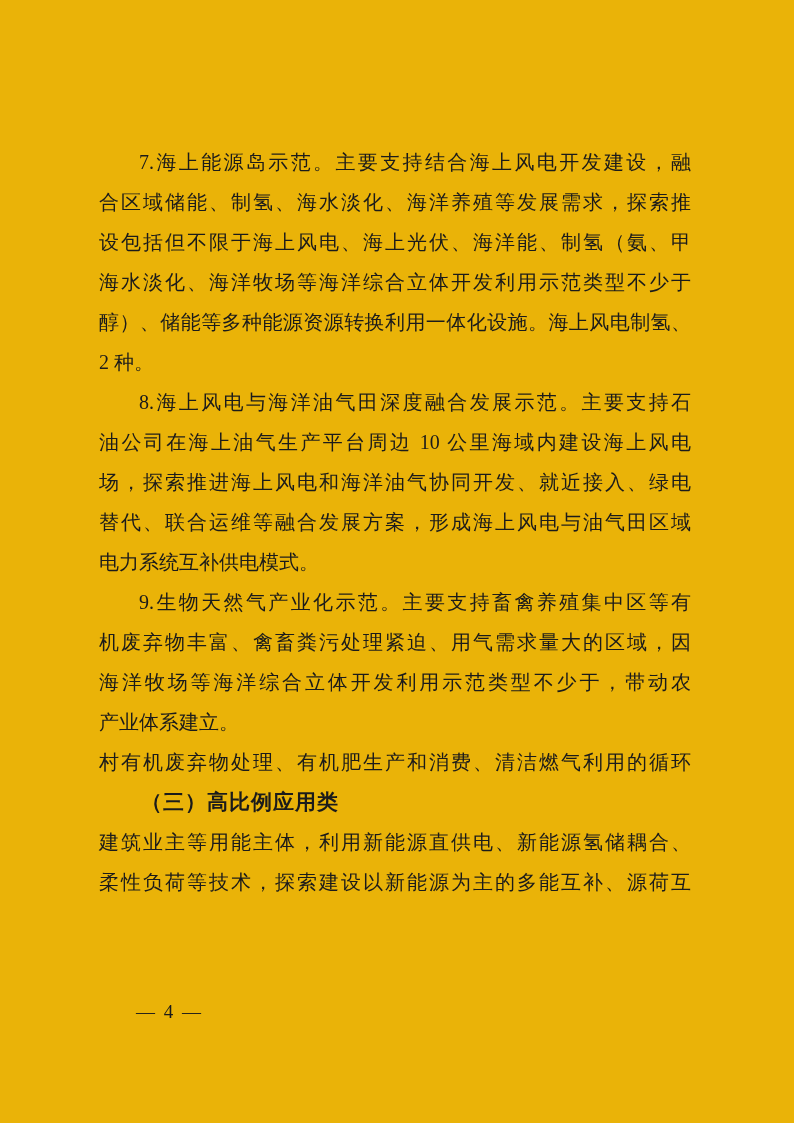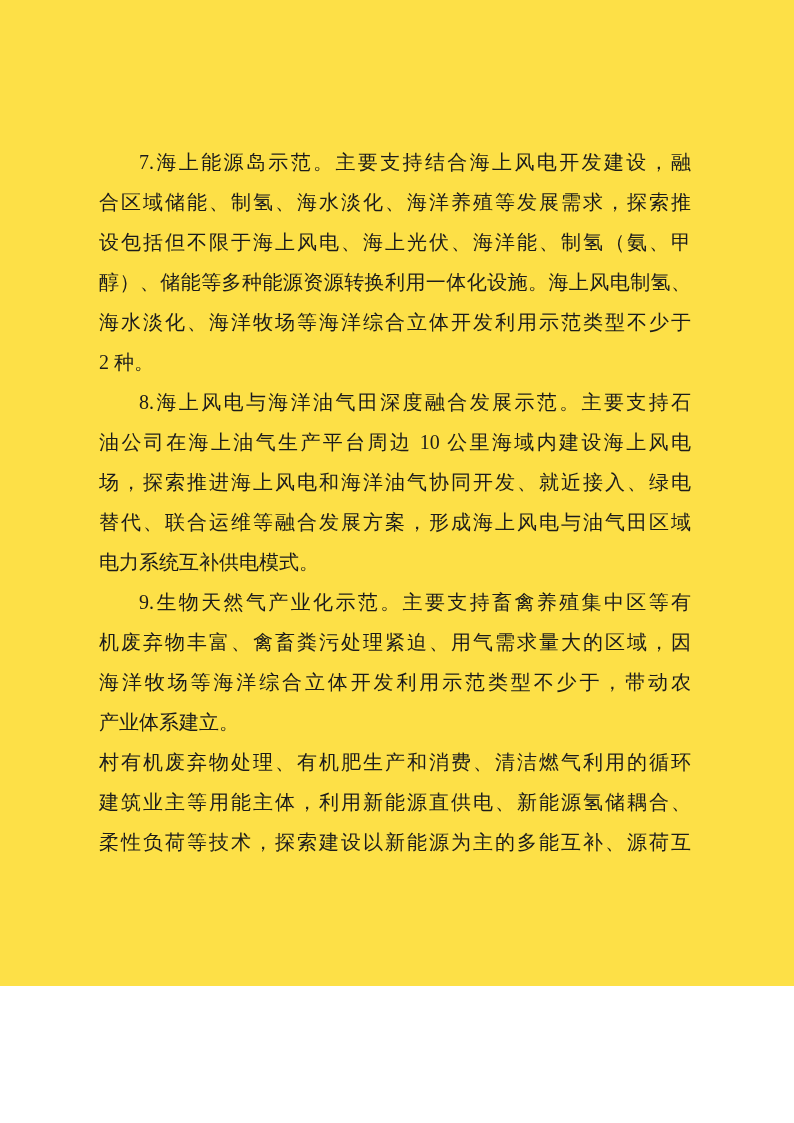--- a/index.html
+++ b/index.html
@@ -3,22 +3,22 @@
 <meta charset="utf-8">
 <style>
   html, body {
     margin: 0;
     padding: 0;
     background: #ffffff;
   }
   .page {
     position: relative;
     width: 794px;
-    height: 986px;
-    background: #fde047;
+    height: 1123px;
+    background: #eab308;
     overflow: hidden;
     color: #1b1b1b;
     font-family: "Liberation Serif", "DejaVu Serif", serif;
   }
   .text-block {
     position: absolute;
     left: 99px;
     top: 142px;
     width: 592px;
   }
@@ -57,30 +57,31 @@
   }
 </style>
 </head>
 <body>
 
 <div class="page">
   <div class="text-block">
     <div class="ln first">7.海上能源岛示范。主要支持结合海上风电开发建设，融</div>
     <div class="ln full">合区域储能、制氢、海水淡化、海洋养殖等发展需求，探索推</div>
     <div class="ln full">设包括但不限于海上风电、海上光伏、海洋能、制氢（氨、甲</div>
+    <div class="ln full">海水淡化、海洋牧场等海洋综合立体开发利用示范类型不少于</div>
     <div class="ln full">醇）、储能等多种能源资源转换利用一体化设施。海上风电制氢、</div>
-    <div class="ln full">海水淡化、海洋牧场等海洋综合立体开发利用示范类型不少于</div>
     <div class="ln last">2 种。</div>
     <div class="ln first">8.海上风电与海洋油气田深度融合发展示范。主要支持石</div>
     <div class="ln full">油公司在海上油气生产平台周边 10 公里海域内建设海上风电</div>
     <div class="ln full">场，探索推进海上风电和海洋油气协同开发、就近接入、绿电</div>
     <div class="ln full">替代、联合运维等融合发展方案，形成海上风电与油气田区域</div>
     <div class="ln last">电力系统互补供电模式。</div>
     <div class="ln first">9.生物天然气产业化示范。主要支持畜禽养殖集中区等有</div>
     <div class="ln full">机废弃物丰富、禽畜粪污处理紧迫、用气需求量大的区域，因</div>
     <div class="ln full">海洋牧场等海洋综合立体开发利用示范类型不少于，带动农</div>
     <div class="ln last">产业体系建立。</div>
     <div class="ln full">村有机废弃物处理、有机肥生产和消费、清洁燃气利用的循环</div>
+    <div class="ln heading">（三）高比例应用类</div>
     <div class="ln full">建筑业主等用能主体，利用新能源直供电、新能源氢储耦合、</div>
     <div class="ln full">柔性负荷等技术，探索建设以新能源为主的多能互补、源荷互</div>
   </div>
   <div class="footer">— 4 —</div>
 </div>
 
 </body></html>

